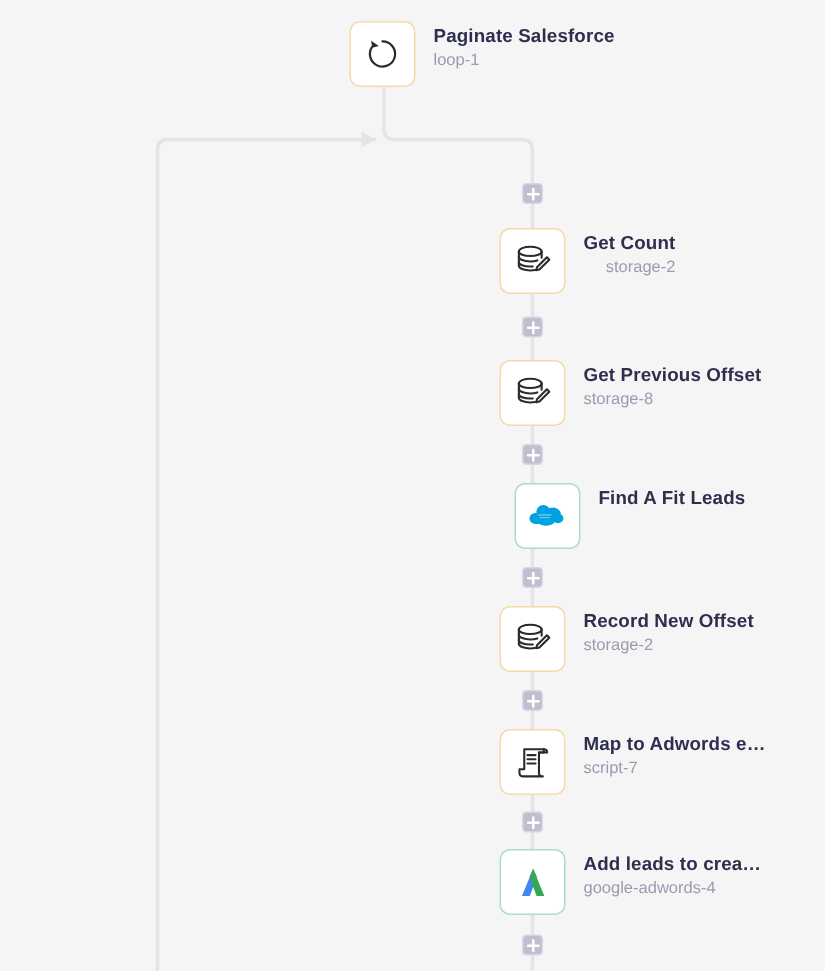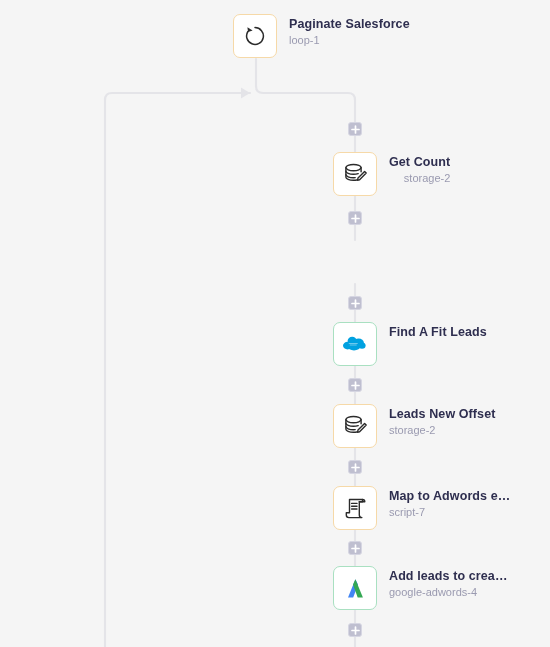--- a/index.html
+++ b/index.html
@@ -135,22 +135,40 @@
           <path d="M23.6 11.5 l1.6 1.6 -6.6 6.6 -2.1 .5 .5 -2.1 z"></path>
         </g>
       </svg>
     </div>
     <div class="node-text">
       <div class="node-title">Get Count</div>
       <div class="node-sub">storage-2</div>
     </div>
   </div>
 
-
-  <div class="node" style="left:333px; top:322px;text-align:center;">
+  <div class="node" style="left:333px; top:240px;">
+    <div class="node-box accent-orange">
+      <svg class="icon-svg" width="28" height="28" viewBox="0 0 28 28">
+        <g fill="none" stroke="#2b2b2b" stroke-width="1.4" stroke-linecap="round" stroke-linejoin="round">
+          <ellipse cx="12.5" cy="7.6" rx="7.6" ry="3.1"></ellipse>
+          <path d="M4.9 7.6 v9.6 c0 1.7 3.4 3.1 7.6 3.1 c1.2 0 2.3-.1 3.3-.3"></path>
+          <path d="M20.1 7.6 v4.2"></path>
+          <path d="M4.9 11.2 c0 1.7 3.4 3.1 7.6 3.1 c1.8 0 3.4-.25 4.7-.7"></path>
+          <path d="M4.9 14.6 c0 1.7 3.4 3.1 7.6 3.1 c.6 0 1.1 0 1.7-.07"></path>
+          <path d="M23.6 11.5 l1.6 1.6 -6.6 6.6 -2.1 .5 .5 -2.1 z"></path>
+        </g>
+      </svg>
+    </div>
+    <div class="node-text">
+      <div class="node-title">Get Previous Offset</div>
+      <div class="node-sub">storage-8</div>
+    </div>
+  </div>
+
+  <div class="node" style="left:343px; top:322px;text-align:center;">
     <div class="node-box accent-green">
       <svg class="icon-svg" width="28" height="28" viewBox="0 0 28 20">
         <g fill="#00a1e0">
           <ellipse cx="11.2" cy="7.0" rx="4.6" ry="4.3"></ellipse>
           <ellipse cx="17.6" cy="8.6" rx="5.2" ry="4.2"></ellipse>
           <ellipse cx="6.6" cy="11.6" rx="4.6" ry="3.8"></ellipse>
           <ellipse cx="13.0" cy="12.6" rx="6.4" ry="3.9"></ellipse>
           <ellipse cx="21.0" cy="11.6" rx="3.6" ry="3.2"></ellipse>
         </g>
         <g fill="#7fd0f0" opacity="0.85">
@@ -171,21 +189,21 @@
           <ellipse cx="12.5" cy="7.6" rx="7.6" ry="3.1"></ellipse>
           <path d="M4.9 7.6 v9.6 c0 1.7 3.4 3.1 7.6 3.1 c1.2 0 2.3-.1 3.3-.3"></path>
           <path d="M20.1 7.6 v4.2"></path>
           <path d="M4.9 11.2 c0 1.7 3.4 3.1 7.6 3.1 c1.8 0 3.4-.25 4.7-.7"></path>
           <path d="M4.9 14.6 c0 1.7 3.4 3.1 7.6 3.1 c.6 0 1.1 0 1.7-.07"></path>
           <path d="M23.6 11.5 l1.6 1.6 -6.6 6.6 -2.1 .5 .5 -2.1 z"></path>
         </g>
       </svg>
     </div>
     <div class="node-text">
-      <div class="node-title">Leads New Offset</div>
+      <div class="node-title">Record New Offset</div>
       <div class="node-sub">storage-2</div>
     </div>
   </div>
 
   <div class="node" style="left:333px; top:486px;">
     <div class="node-box accent-orange">
       <svg class="icon-svg" width="27" height="27" viewBox="0 0 27 27">
         <g fill="none" stroke="#2b2b2b" stroke-width="1.4" stroke-linecap="round" stroke-linejoin="round">
           <path d="M7.5 4.5 h13 v2.2 h-3.2 v13.4 c0 1.5 1.1 2.5 2.6 2.5 h-13 c-1.5 0 -2.6 -1 -2.6 -2.5 v-2.3 h3.2 z"></path>
           <path d="M20.5 4.5 c1.4 0 2.3 .9 2.3 2.2 h-5.5"></path>

